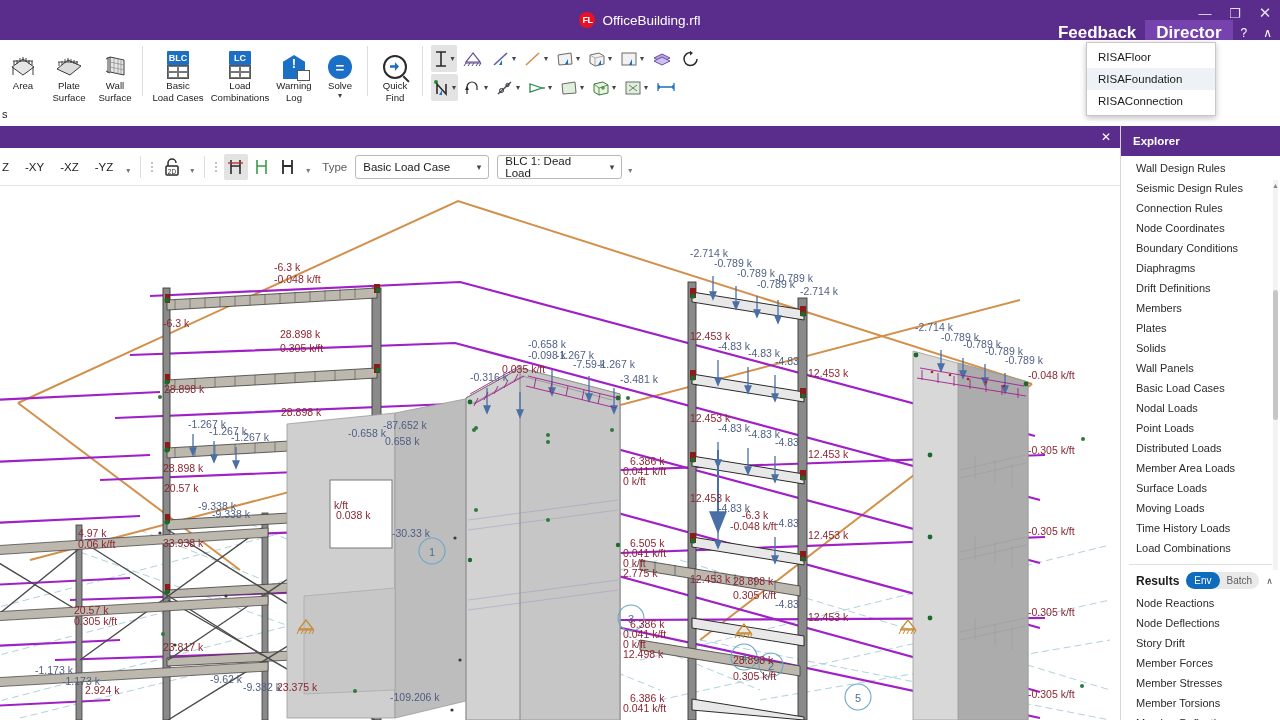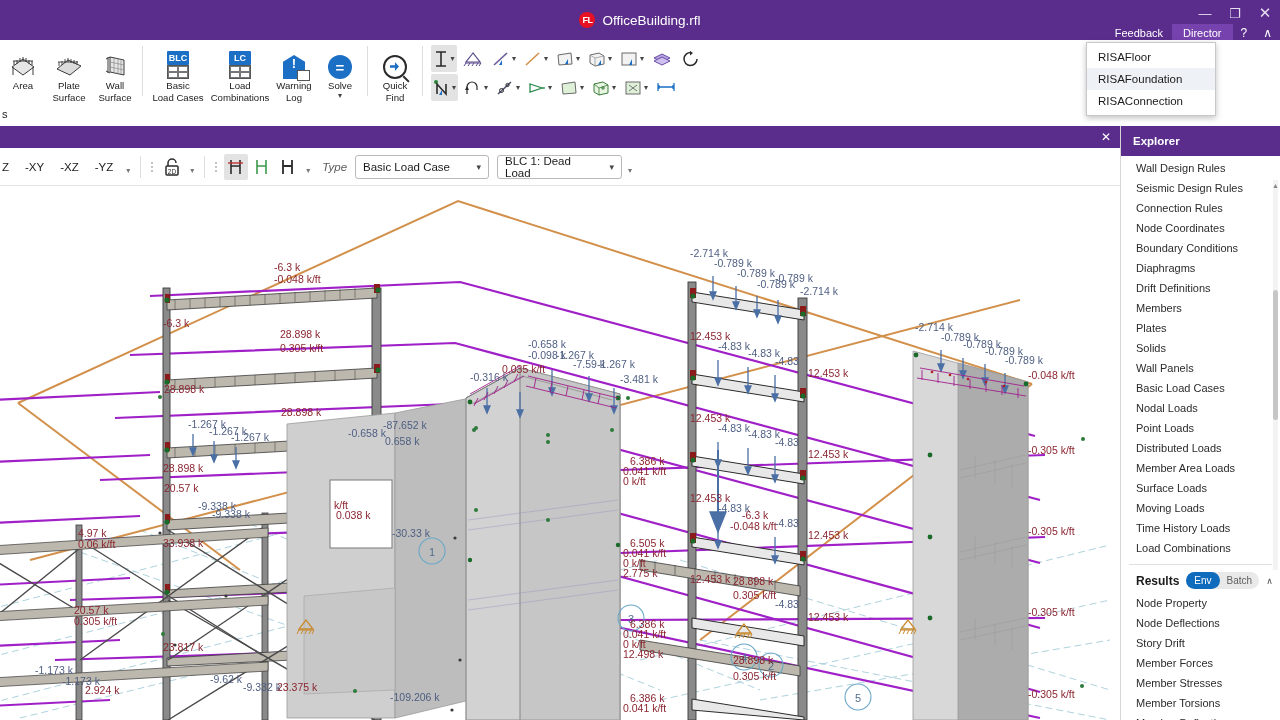--- a/index.html
+++ b/index.html
@@ -32,21 +32,21 @@
   .win-btn {
     width: 30px; height: 26px; display: flex; align-items: center; justify-content: center;
     color: #e8dff2; font-size: 13px;
   }
   .win-btn.close { font-size: 15px; }
 
   .feedback-row {
     position: absolute; top: 24px; right: 0; height: 18px;
     display: flex; align-items: center; gap: 0;
   }
-  .fb-item { color: #fff; font-size: 11px; padding: 2px 9px; }
+  .fb-item { color: #fff; font-size: 17px; padding: 2px 9px; font-weight: bold; }
   .fb-item.active { background: #7642AD; padding: 3px 11px; }
   .fb-icon { color: #fff; font-size: 12px; padding: 2px 8px; }
 
   
   .director-menu {
     position: absolute; top: 42px; right: 64px; width: 130px;
     background: #fff; border: 1px solid #c8c8c8;
     box-shadow: 0 2px 6px rgba(0,0,0,.25); z-index: 60;
     padding: 3px 0;
   }
@@ -133,21 +133,21 @@
   .tb-axis { font-size: 11.5px; color: #1b1b1b; padding: 4px 7px; }
   .tb-chev { font-size: 8px; color: #777; padding: 0 4px; margin-top: 7px; }
   .tb-grip { width: 3px; height: 16px; display: flex; flex-direction: column; gap: 2px; justify-content: center; margin: 0 4px; }
   .tb-grip i { display: block; width: 2px; height: 2px; background: #b0b0b0; border-radius: 50%; }
   .tb-divider { width: 1px; height: 22px; background: #dedede; margin: 0 4px; }
   .tb-icobtn {
     height: 26px; min-width: 24px; display: flex; align-items: center; justify-content: center;
     border-radius: 2px; padding: 0 2px;
   }
   .tb-icobtn.sel { background: #e3e3e3; }
-  .tb-label { font-size: 11.5px; color: #5a5a5a; padding: 0 6px; font-style: italic; }
+  .tb-label { font-size: 11.5px; color: #5a5a5a; padding: 0 6px; }
   .tb-select {
     height: 24px; border: 1px solid #b9b9b9; border-radius: 3px; background: #fff;
     display: flex; align-items: center; justify-content: space-between;
     padding: 0 7px; font-size: 11.5px; color: #1b1b1b;
   }
   .sel-caret { font-size: 9px; color: #444; margin-left: 10px; }
 
   
   .viewport {
     position: absolute; top: 186px; left: 0; width: 1120px; height: 534px;
@@ -1007,21 +1007,21 @@
     <div class="results-head">
       <span class="results-title">Results</span>
       <span class="toggle-pill">
         <span class="pill-on">Env</span>
         <span class="pill-off">Batch</span>
       </span>
       <span class="res-chev">∧</span>
     </div>
 
     <div id="results-list">
-        <div class="exp-item">Node Property</div>
+        <div class="exp-item">Node Reactions</div>
         <div class="exp-item">Node Deflections</div>
         <div class="exp-item">Story Drift</div>
         <div class="exp-item">Member Forces</div>
         <div class="exp-item">Member Stresses</div>
         <div class="exp-item">Member Torsions</div>
         <div class="exp-item">Member Deflections</div>
       </div>
   </div>
 
 </div>

